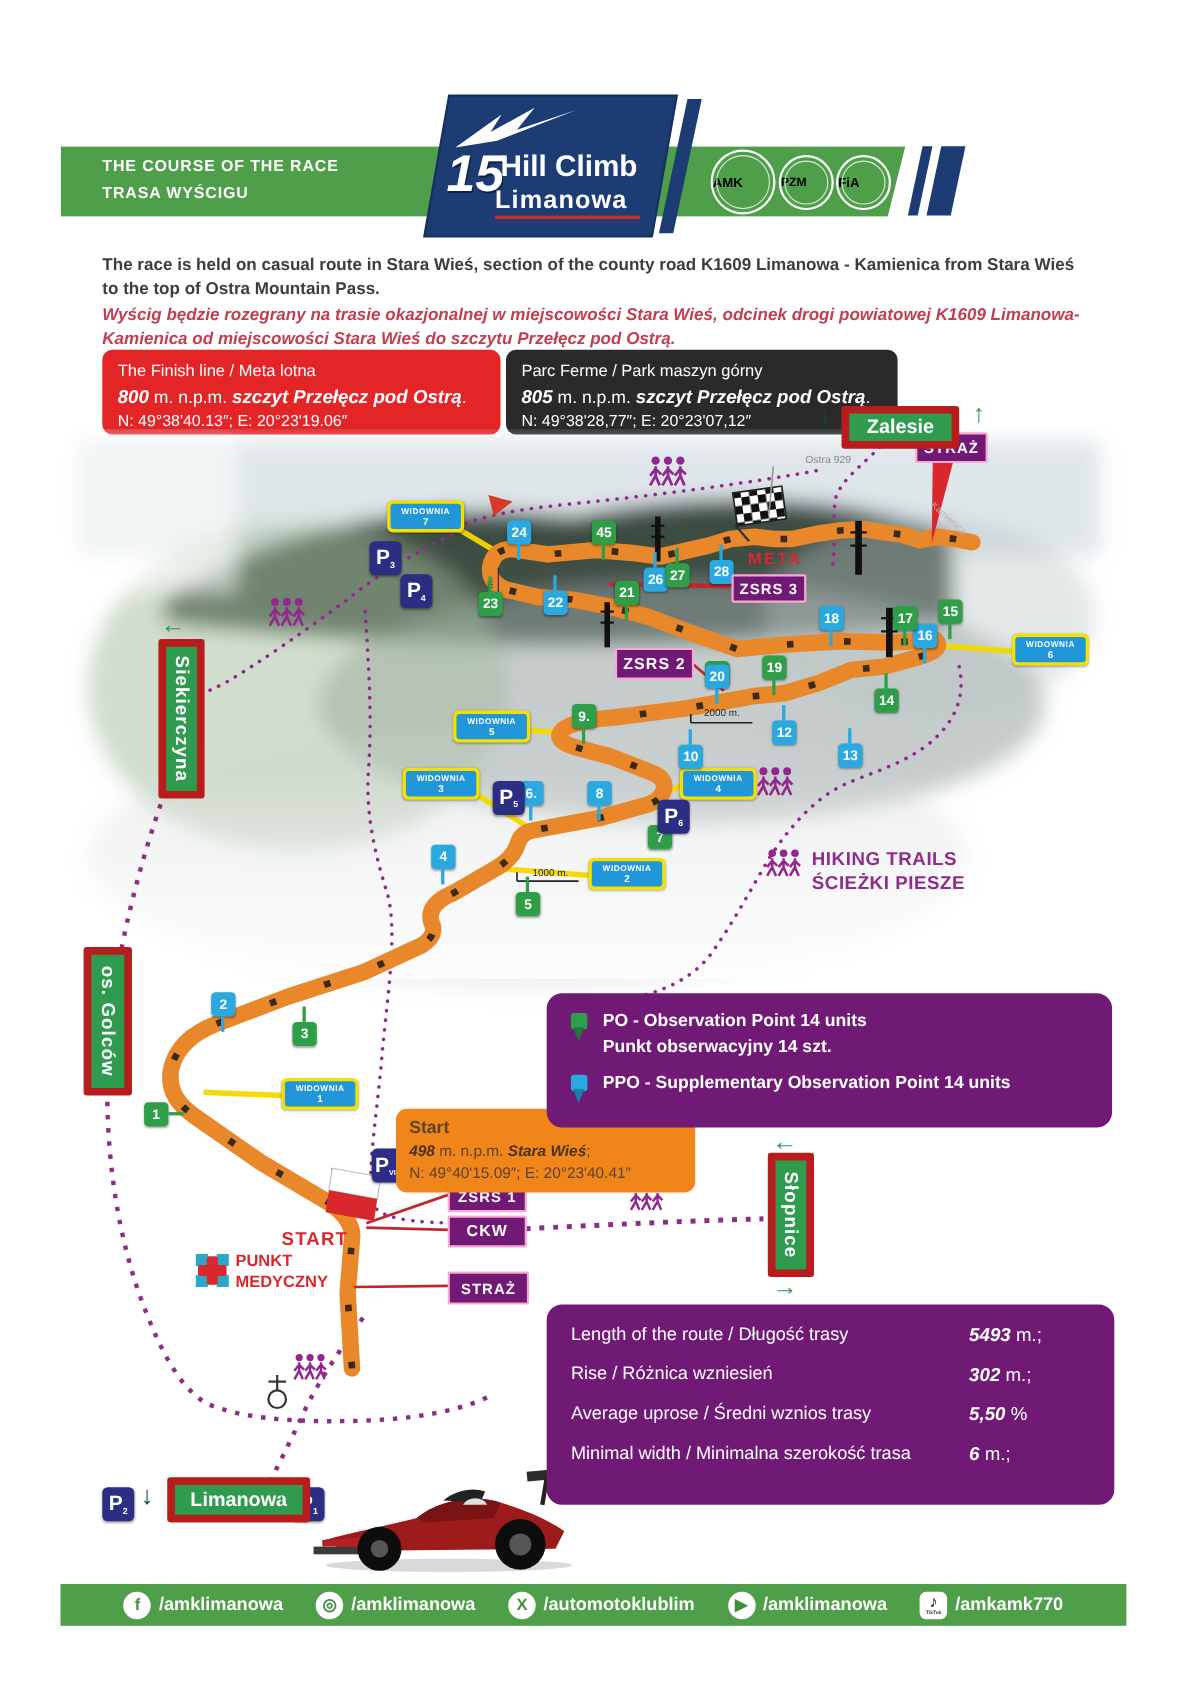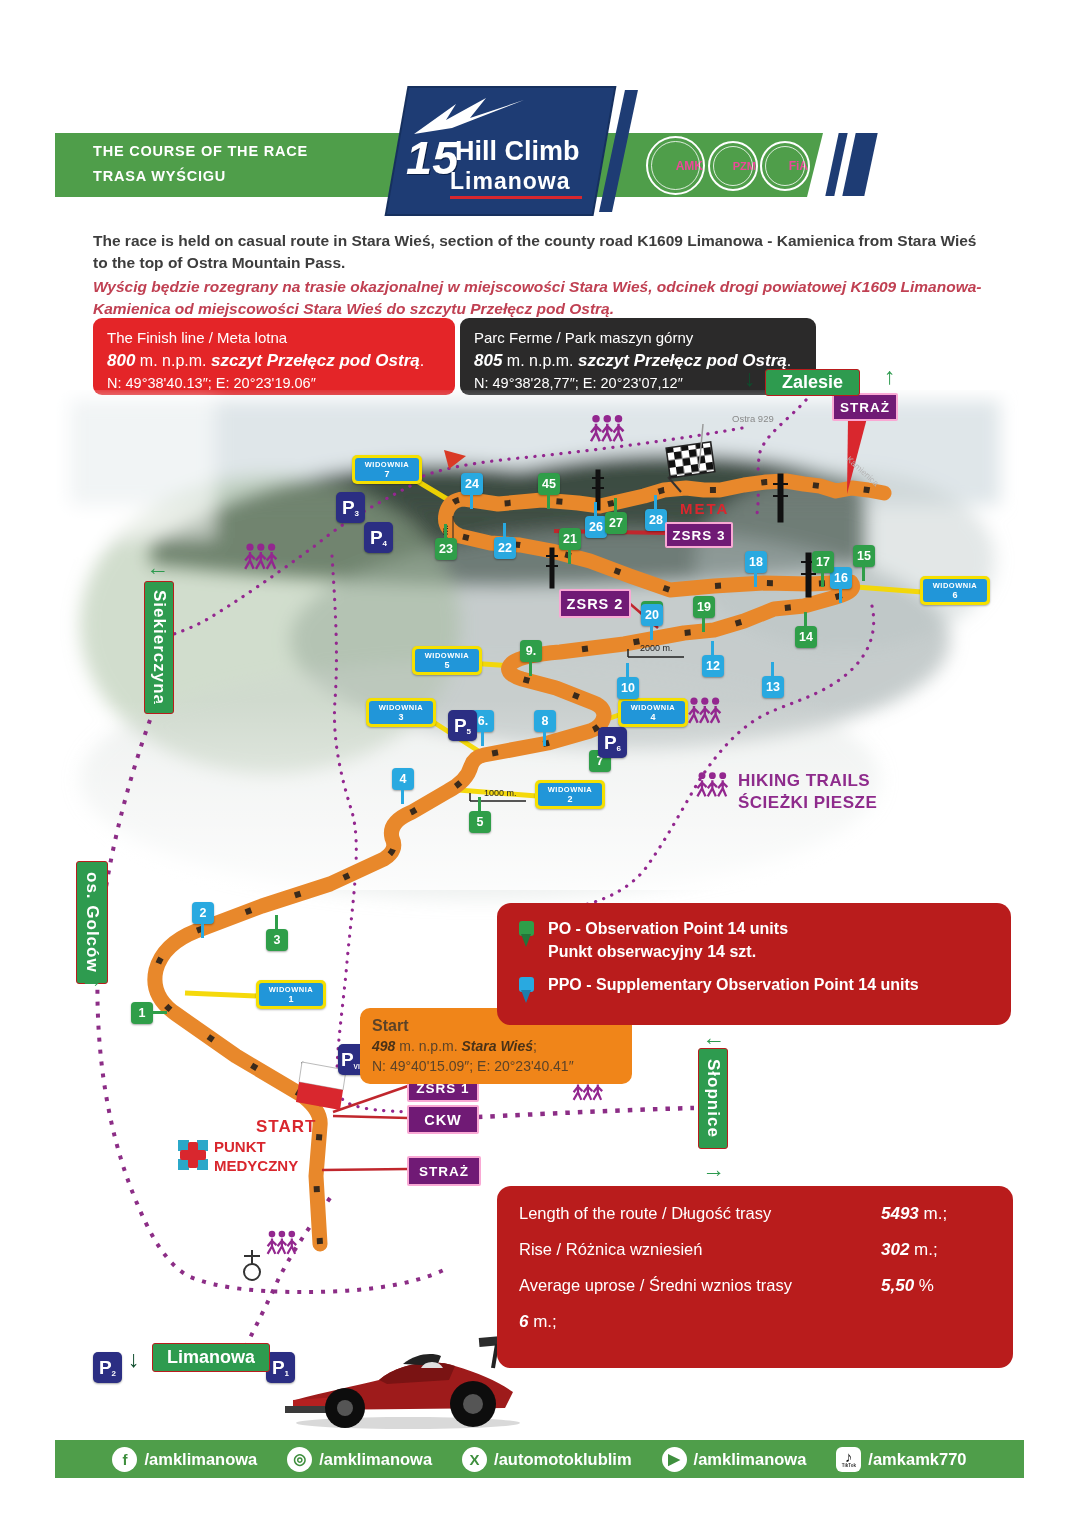--- a/index.html
+++ b/index.html
@@ -15,41 +15,41 @@
   .logo-block{position:absolute;left:398px;top:88px;width:205px;height:126px;background:#1e3c74;
         transform:skewX(-10deg);z-index:3;box-shadow:0 0 0 2px #16305e;}
   .logo-inner{position:absolute;inset:0;transform:skewX(10deg);}
   .logo-num{position:absolute;left:8px;top:42px;color:#fff;font-size:47px;font-weight:bold;
         font-style:italic;text-shadow:1px 1px 0 #0b1f45;}
   .logo-l1{position:absolute;left:57px;top:48px;color:#fff;font-size:27px;font-weight:bold;}
   .logo-l2{position:absolute;left:52px;top:80px;color:#fff;font-size:23px;font-weight:bold;letter-spacing:1px;}
   .logo-underline{position:absolute;left:52px;top:108px;width:132px;height:3px;background:#d9272e;}
   .stripe{position:absolute;background:#1e3c74;transform:skewX(-12deg);}
   .badge{position:absolute;border:2.5px solid #fff;border-radius:50%;display:flex;align-items:center;
-        justify-content:flex-end;color:#ec4899;font-weight:bold;z-index:4;}
+        justify-content:flex-start;color:#000000;font-weight:bold;z-index:4;}
   .badge::after{content:"";position:absolute;inset:3px;border:1px solid rgba(255,255,255,.8);border-radius:50%;}
 
   
   .intro-en{position:absolute;left:93px;top:230px;width:900px;font-size:15.5px;font-weight:600;
         color:#3d3d3d;line-height:1.4;}
   .intro-pl{position:absolute;left:93px;top:276px;width:910px;font-size:15.5px;font-weight:600;
         font-style:italic;color:#c04052;line-height:1.4;}
 
   
   .ibox{position:absolute;top:318px;height:77px;border-radius:9px;color:#fff;padding:9px 14px;
         box-sizing:border-box;line-height:1.45;}
   .ibox .t1{font-size:15px;}
   .ibox .t2{font-size:16px;}
   .ibox .t2 b{font-size:17px;font-style:italic;}
   .ibox .t3{font-size:14.5px;}
   #finish-box{left:93px;width:362px;background:#e42528;}
   #parc-box{left:460px;width:356px;background:#2b2a2a;}
 
   
-  .gsign{position:absolute;background:#2e9b4f;color:#fff;font-weight:bold;border:1px solid #b91c1c;
+  .gsign{position:absolute;background:#2e9b4f;color:#fff;font-weight:bold;border:7px solid #b91c1c;
         border-radius:3px;display:flex;align-items:center;justify-content:center;z-index:6;}
   .gsign.vert{writing-mode:vertical-rl;letter-spacing:1px;}
   .garrow{position:absolute;font-weight:bold;color:#2e9b4f;z-index:6;font-size:23px;line-height:1;}
   .garrow.dark{color:#0e4d2c;}
 
   
   .rbox{position:absolute;background:#701a75;border:2px solid #f9a8d4;color:#fff;font-weight:bold;
         font-size:13.5px;letter-spacing:1px;display:flex;align-items:center;justify-content:center;
         border-radius:2px;z-index:5;}
   .redtext{position:absolute;color:#d9272e;font-weight:bold;z-index:6;}
@@ -76,21 +76,21 @@
         box-shadow:0 1px 2px rgba(0,0,0,.35);}
   .psub{font-size:8px;align-self:flex-end;margin-bottom:5px;}
 
   
   #start-box{position:absolute;left:360px;top:1008px;width:272px;background:#f08519;border-radius:10px;
         padding:7px 12px;box-sizing:border-box;color:#5c4328;line-height:1.4;z-index:5;}
   #start-box .t1{font-size:16px;font-weight:600;}
   #start-box .t2{font-size:14px;}
   #start-box .t2 b{font-style:italic;color:#4a3217;}
   #start-box .t3{font-size:14px;}
-  .magenta{background:#b91c1c;border-radius:14px;color:#fff;position:absolute;z-index:6;}
+  .magenta{background:#701a75;border-radius:14px;color:#fff;position:absolute;z-index:6;}
   #legend-box{left:497px;top:903px;width:514px;height:122px;padding:14px 16px 10px 22px;box-sizing:border-box;}
   .leg-row{display:flex;gap:14px;margin-bottom:10px;}
   .leg-text{font-size:16px;font-weight:bold;line-height:1.45;}
   .pin{width:15px;height:15px;border-radius:3px;position:relative;margin-top:4px;flex:none;}
   .pin::after{content:"";position:absolute;top:13px;left:2px;border:5px solid transparent;border-top:13px solid;}
   .pin.green{background:#2f9e49;}  .pin.green::after{border-top-color:#23763a;}
   .pin.blue{background:#29a9e0;}   .pin.blue::after{border-top-color:#1d7daa;}
   #stats-box{left:497px;top:1186px;width:516px;height:182px;padding:18px 22px;box-sizing:border-box;}
   .stat-row{display:flex;align-items:flex-start;height:36px;}
   .stat-label{flex:1;font-size:16.5px;}
@@ -555,20 +555,21 @@
       </div>
       <div class="stat-row">
         <span class="stat-label">Rise / Różnica wzniesień</span>
         <span class="stat-val"><b>302</b><span> m.;</span></span>
       </div>
       <div class="stat-row">
         <span class="stat-label">Average uprose / Średni wznios trasy</span>
         <span class="stat-val"><b>5,50</b><span> %</span></span>
       </div>
       <div class="stat-row">
+        <span class="stat-label">Minimal width / Minimalna szerokość trasa</span>
         <span class="stat-val"><b>6</b><span> m.;</span></span>
       </div>
     </div>
 
   <svg id="car-svg" width="250" height="112" viewBox="0 0 250 112">
     <ellipse cx="125" cy="103" rx="112" ry="6" fill="rgba(0,0,0,0.15)"></ellipse>
     <rect x="196" y="16" width="44" height="9" fill="#2b2b2b" transform="rotate(-5 218 20)"></rect>
     <rect x="232" y="12" width="7" height="30" fill="#222"></rect>
     <line x1="214" y1="24" x2="210" y2="48" stroke="#222" stroke-width="4"></line>
     <path d="M12,80 C42,72 72,66 96,60 C114,44 150,38 172,46 C196,53 216,62 230,72 L222,88 L30,90 Z" fill="#9e1b1b"></path>

